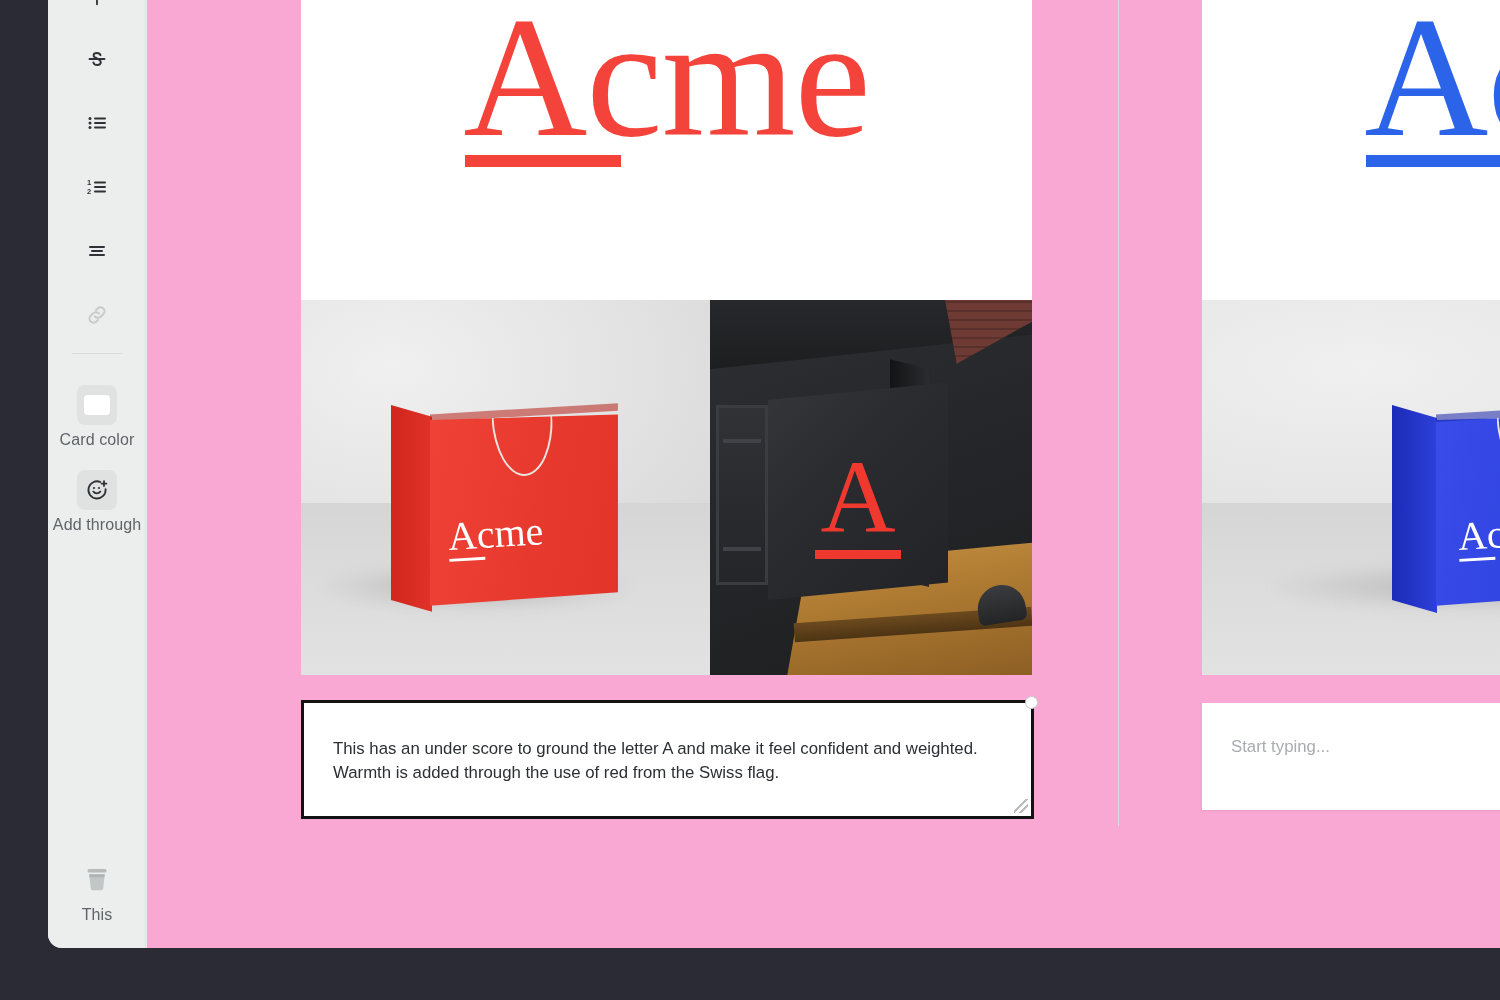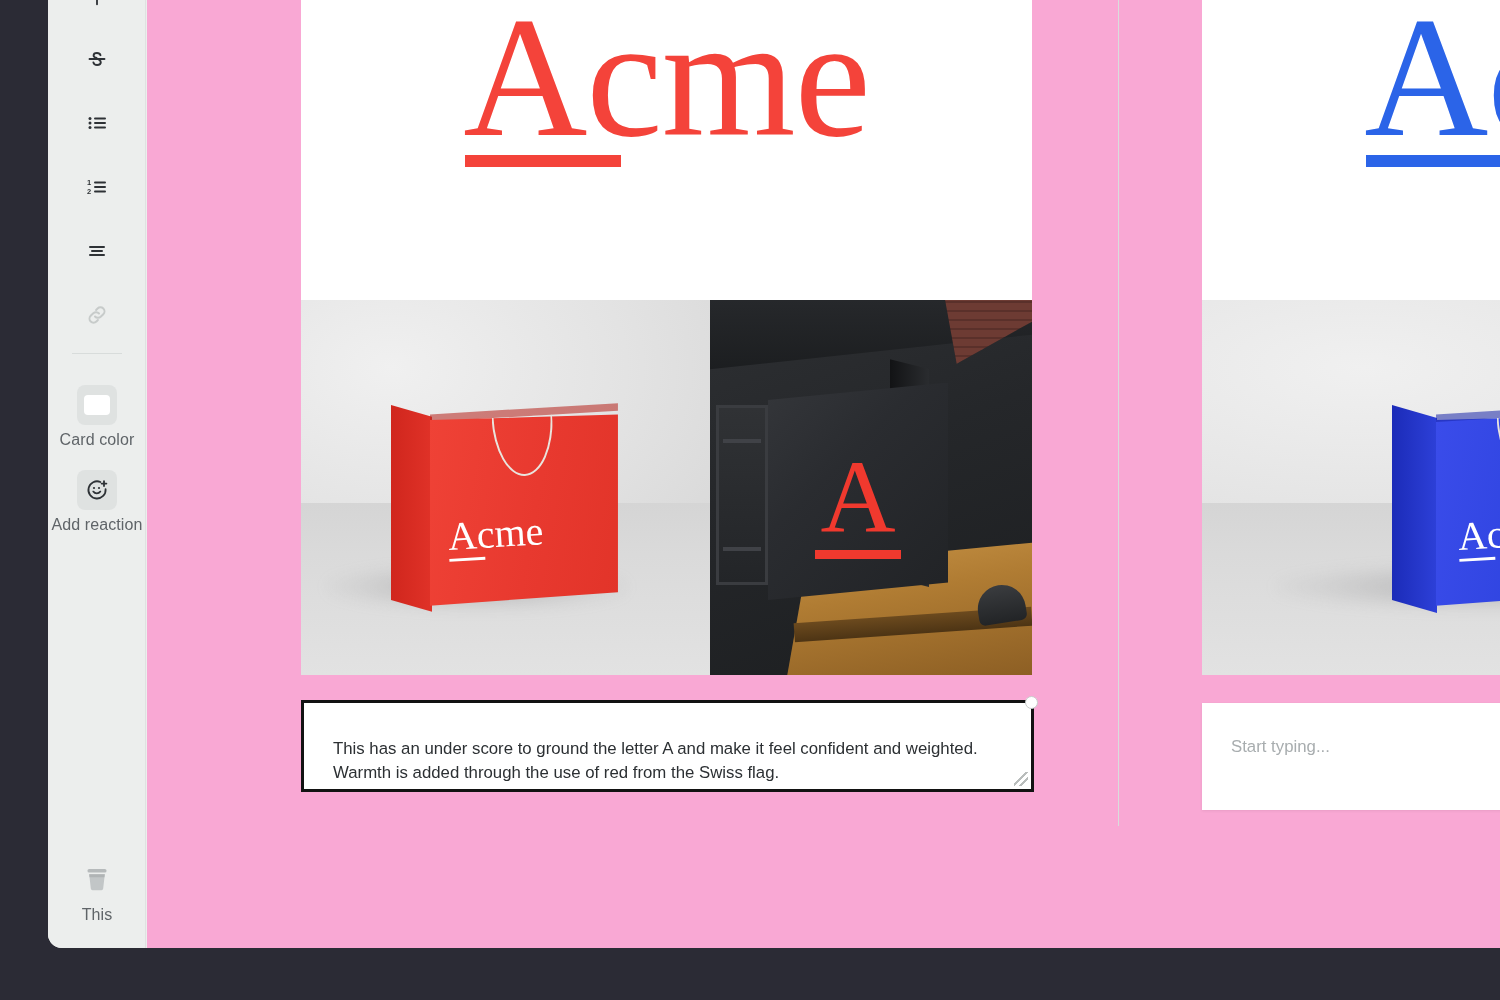--- a/index.html
+++ b/index.html
@@ -267,21 +267,21 @@
     margin: 6px auto 0;
   }
 
   
   .composer {
     position: absolute;
     background: #ffffff;
   }
   #composer-left {
     left: 154px; top: 700px;
-    width: 733px; height: 92px;
+    width: 733px; height: 119px;
     border: 3px solid #121212;
     padding: 34px 29px 0 29px;
   }
   #composer-left .composer-text {
     font-size: 16.8px;
     color: #2c3033;
     line-height: 1.45;
   }
   .handle-dot {
     position: absolute;
@@ -390,21 +390,21 @@
       <div class="tool-icon-wrap boxed">
         <svg width="24" height="24" viewBox="0 0 24 24" fill="none" stroke="#2e3236" stroke-width="1.8" stroke-linecap="round">
           <path d="M20.6 11.2A8.6 8.6 0 1 1 15.4 4"></path>
           <circle cx="9" cy="10" r="1.1" fill="#2e3236" stroke="none"></circle>
           <circle cx="14" cy="10" r="1.1" fill="#2e3236" stroke="none"></circle>
           <path d="M8.3 13.6a4.3 4.3 0 0 0 7 0"></path>
           <line x1="19" y1="3.2" x2="19" y2="8"></line>
           <line x1="16.6" y1="5.6" x2="21.4" y2="5.6"></line>
         </svg>
       </div>
-      <span class="tool-label">Add reaction</span>
+      <span class="tool-label">Add through</span>
     </div>
 
     <div class="tool-btn" style="top:860px">
       <div class="tool-icon-wrap">
         <svg width="34" height="34" viewBox="0 0 34 34">
           <rect x="7.5" y="6" width="19" height="3.6" rx="1.6" fill="#b6babb"></rect>
           <path d="M9.2 11.2h15.6l-1.6 14.4a1.8 1.8 0 0 1-1.8 1.6H12.6a1.8 1.8 0 0 1-1.8-1.6z" fill="#c2c6c7"></path>
           <path d="M9.2 11.2h15.6l-.35 3.1H9.55z" fill="#b0b4b5"></path>
         </svg>
       </div>

